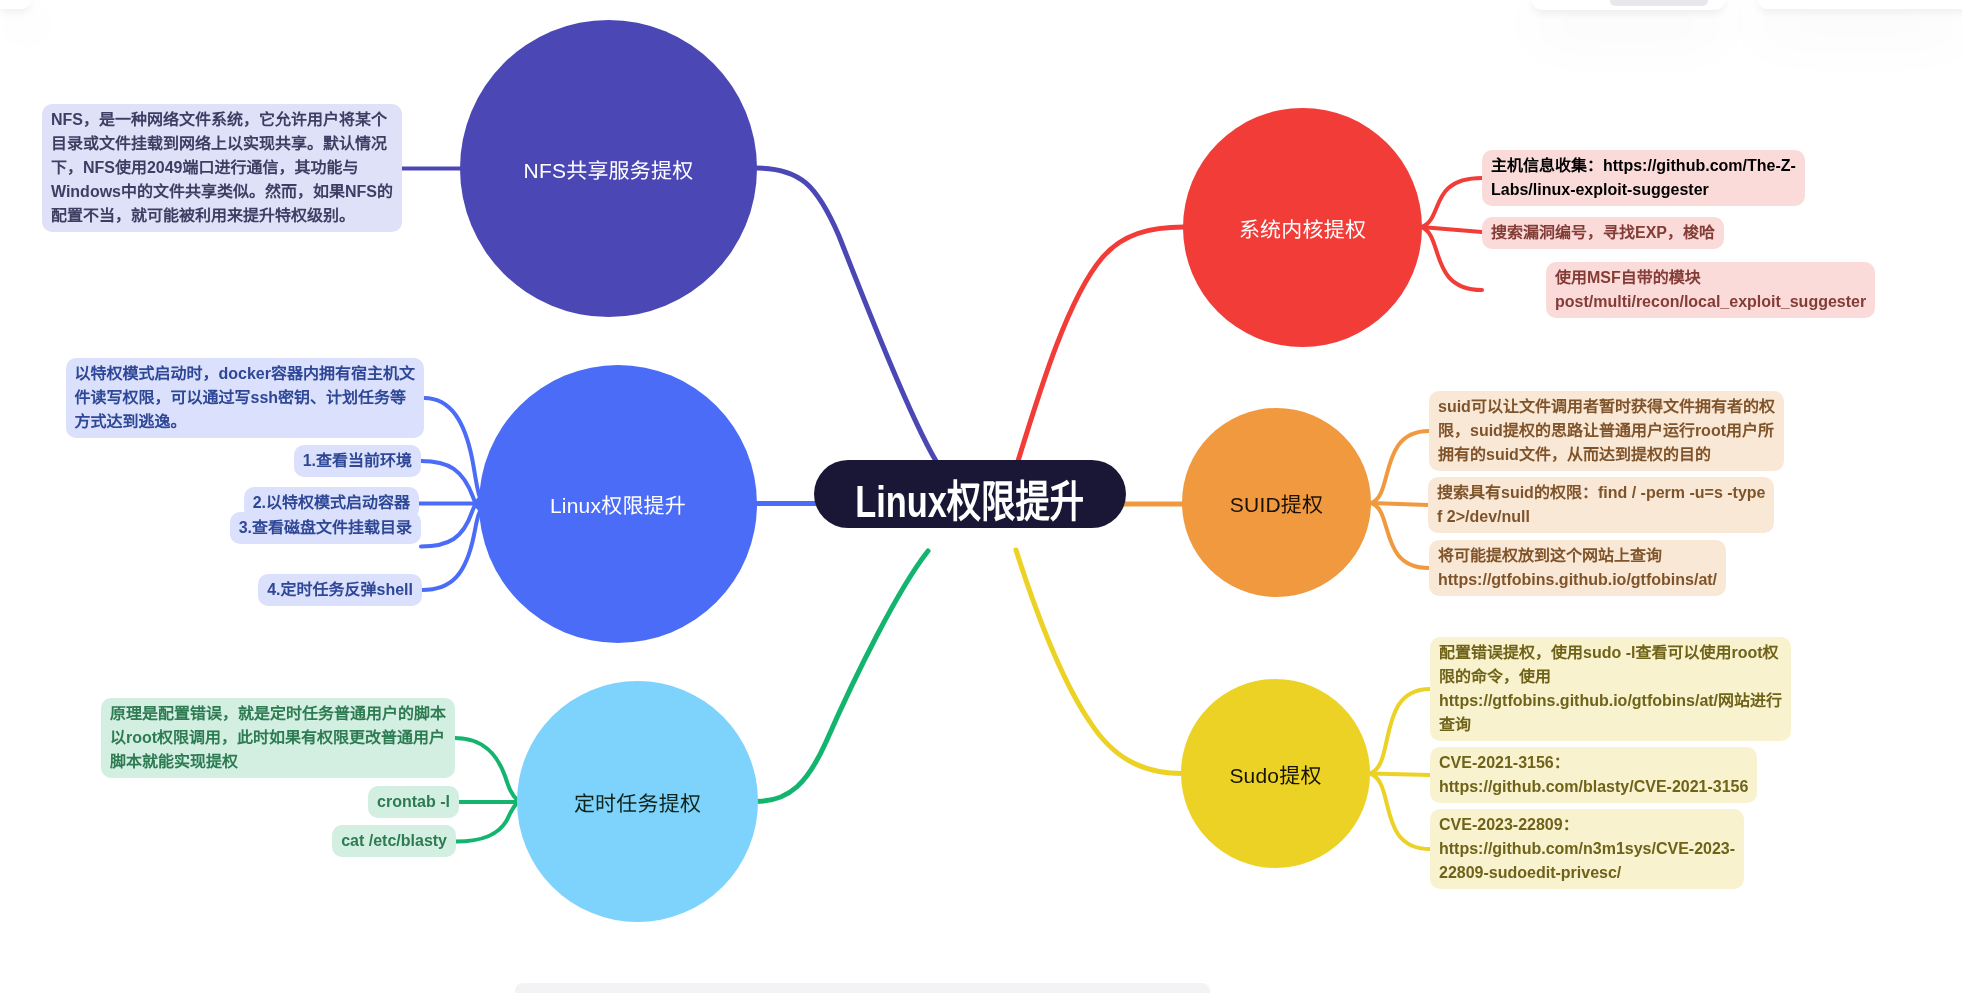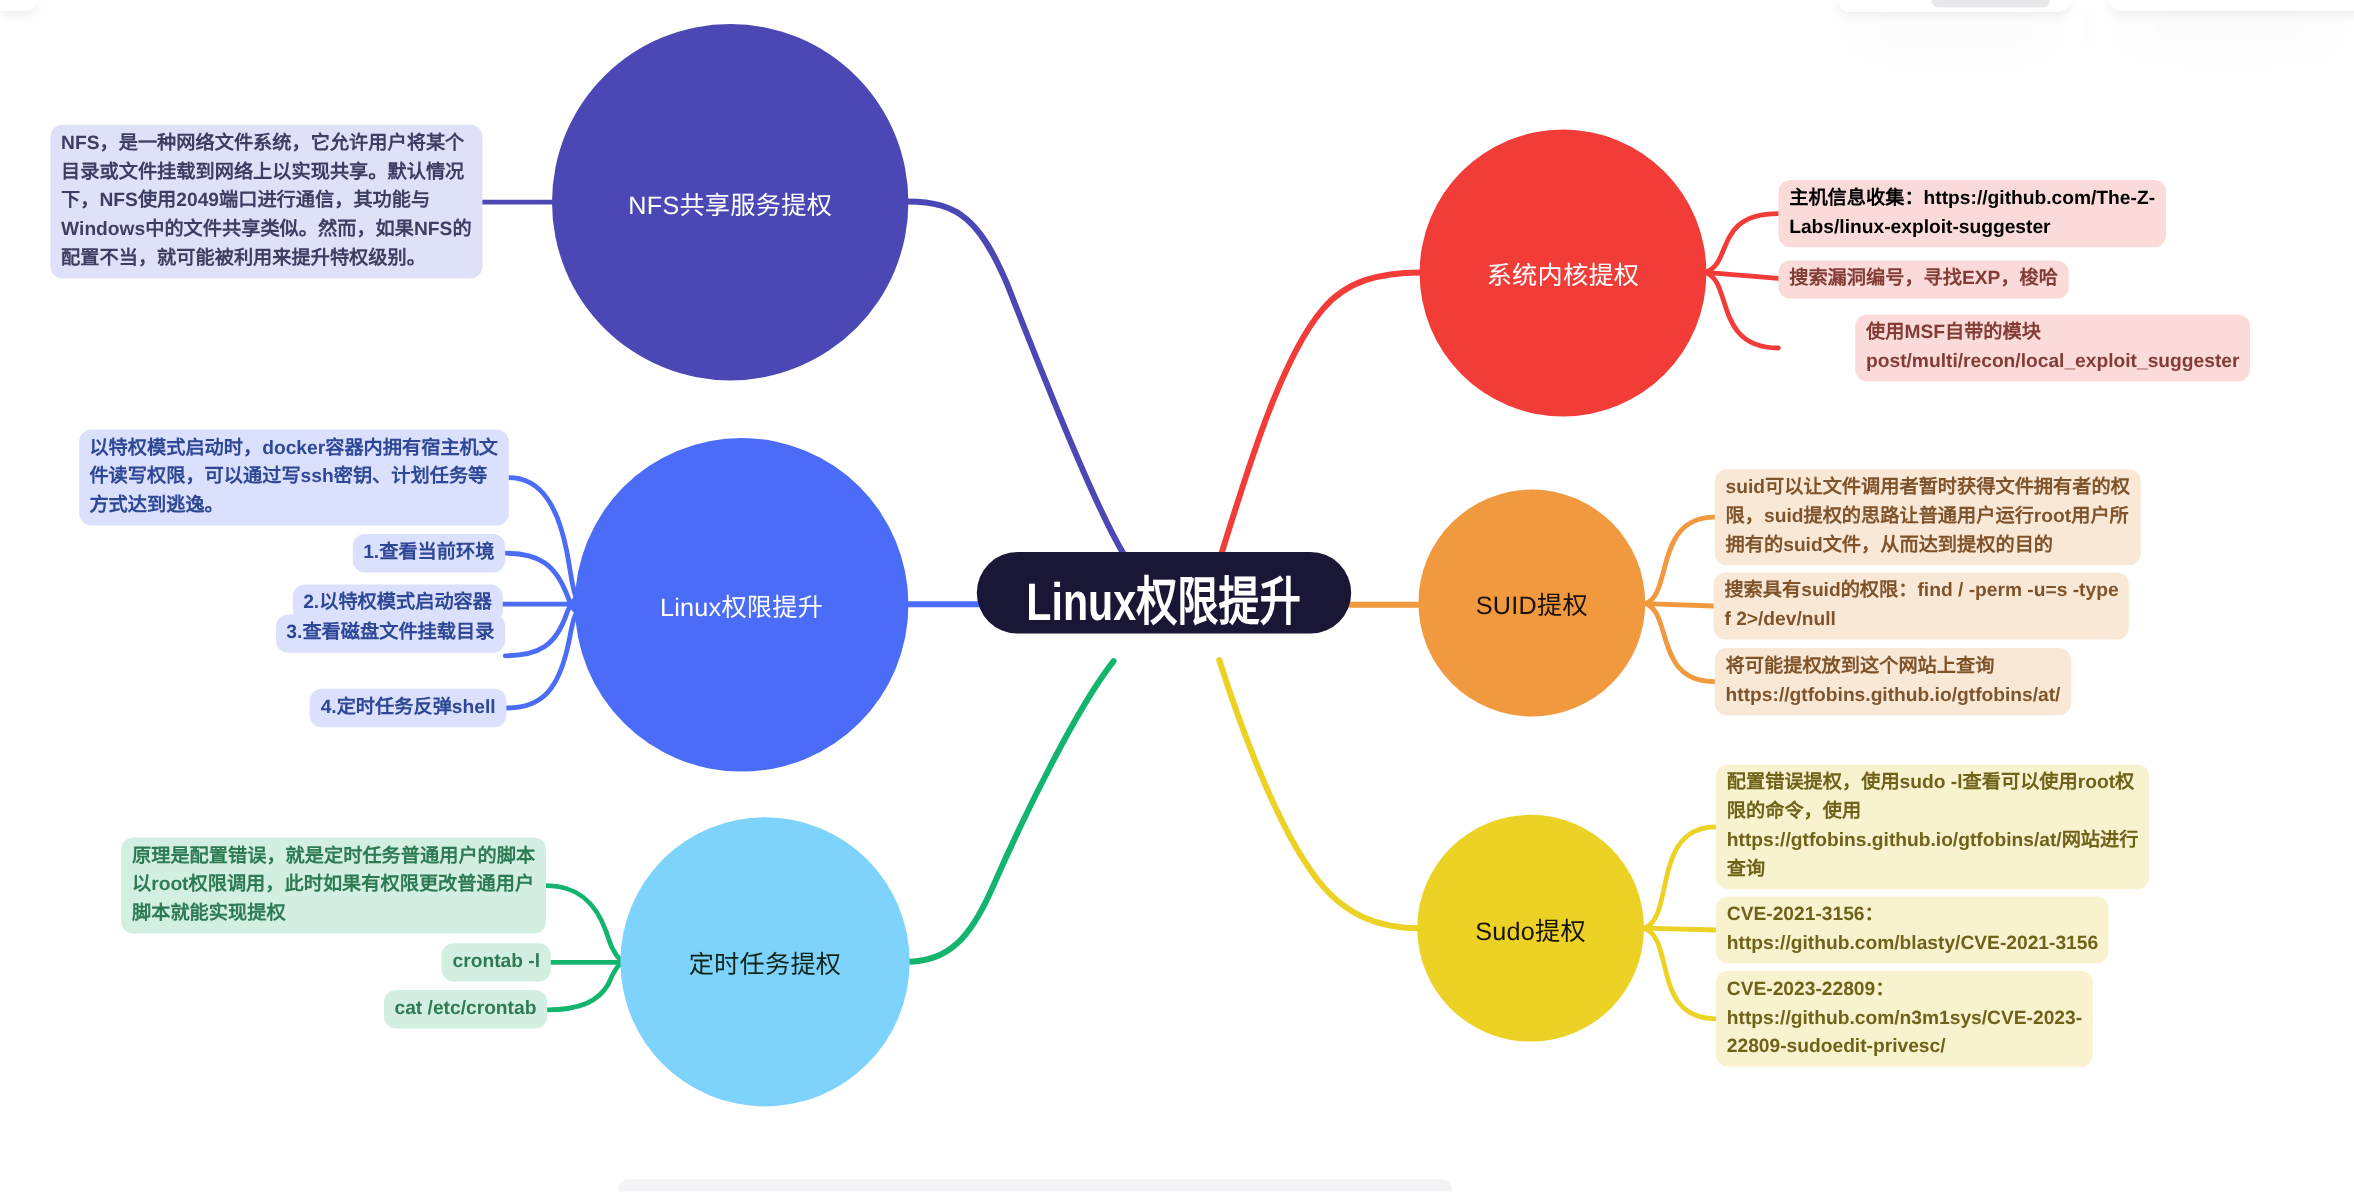--- a/index.html
+++ b/index.html
@@ -166,21 +166,21 @@
 方式达到逃逸。</div>
   <div class="note nleft" id="n-docker-1" style="background: rgb(219, 225, 252); color: rgb(46, 71, 150);">1.查看当前环境</div>
   <div class="note nleft" id="n-docker-2" style="background: rgb(219, 225, 252); color: rgb(46, 71, 150);">2.以特权模式启动容器</div>
   <div class="note nleft" id="n-docker-3" style="background: rgb(219, 225, 252); color: rgb(46, 71, 150);">3.查看磁盘文件挂载目录</div>
   <div class="note nleft" id="n-docker-4" style="background: rgb(219, 225, 252); color: rgb(46, 71, 150);">4.定时任务反弹shell</div>
 
   <div class="note nleft" id="n-cron-0" style="background: rgb(210, 239, 225); color: rgb(46, 123, 83);">原理是配置错误，就是定时任务普通用户的脚本
 以root权限调用，此时如果有权限更改普通用户
 脚本就能实现提权</div>
   <div class="note nleft" id="n-cron-1" style="background: rgb(210, 239, 225); color: rgb(46, 123, 83);">crontab -l</div>
-  <div class="note nleft" id="n-cron-2" style="background: rgb(210, 239, 225); color: rgb(46, 123, 83);">cat /etc/crontab</div>
+  <div class="note nleft" id="n-cron-2" style="background: rgb(210, 239, 225); color: rgb(46, 123, 83);">cat /etc/blasty</div>
 
   <div class="note nright" id="n-kernel-0" style="background: rgb(251, 219, 217); color: #000000;">主机信息收集：https://github.com/The-Z-
 Labs/linux-exploit-suggester</div>
   <div class="note nright" id="n-kernel-1" style="background: rgb(251, 219, 217); color: rgb(131, 60, 54);">搜索漏洞编号，寻找EXP，梭哈</div>
   <div class="note nright" id="n-kernel-2" style="background: rgb(251, 219, 217); color: rgb(131, 60, 54);">使用MSF自带的模块
 post/multi/recon/local_exploit_suggester</div>
 
   <div class="note nright" id="n-suid-0" style="background: rgb(250, 232, 214); color: rgb(127, 84, 43);">suid可以让文件调用者暂时获得文件拥有者的权
 限，suid提权的思路让普通用户运行root用户所
 拥有的suid文件，从而达到提权的目的</div>

